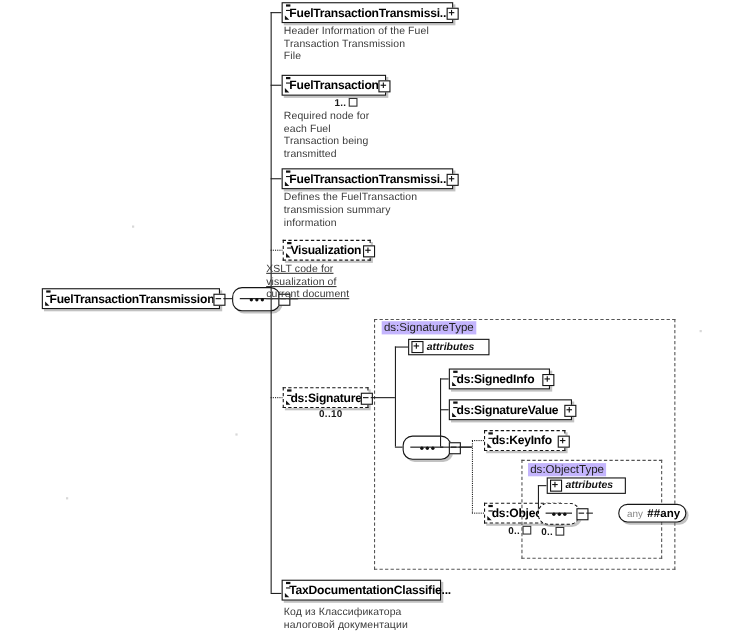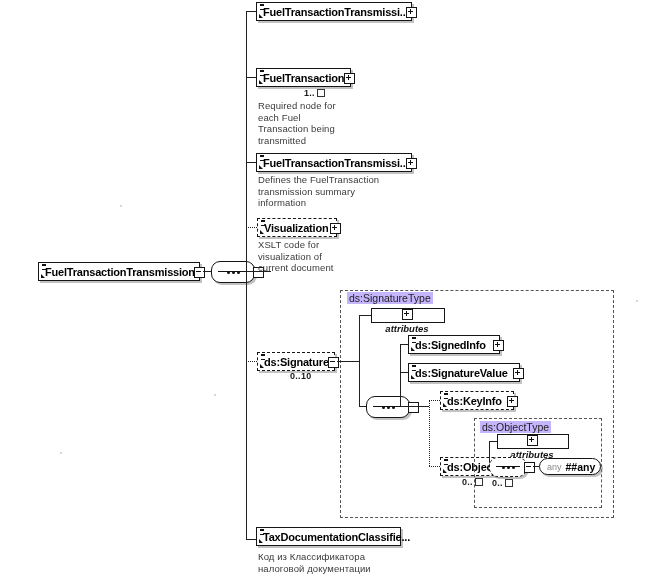--- a/index.html
+++ b/index.html
@@ -206,21 +206,20 @@
   .attrbox {
     position: absolute;
     box-sizing: border-box;
     border: 1px solid #151515;
     background: #fff;
     height: 15px;
     display: flex;
     align-items: center;
     padding: 0 4px 0 2px;
     gap: 3px;
-    flex-direction: column;
   }
   .attrbox .alabel {
     font-size: 9.5px;
     font-style: italic;
     font-weight: bold;
     color: #111;
   }
   .attrbox .expander { margin-left: 0; }
 
   
@@ -288,20 +287,23 @@
   <div class="line-h" style="left:262px; top:271px; width:9px;"></div>
 
   <div class="line-v" style="left:246px; top:11px; height:528px;"></div>
   <div class="line-h" style="left:246px; top:271px; width:25px;"></div>
 
   <div class="line-h" style="left:246px; top:11px; width:10px;"></div>
   <div class="node typemark" style="left:256px; top:2px; width:156px;">
     <span class="nlabel">FuelTransactionTransmissi...</span>
   </div>
   <div class="exp-out plus" style="left:406px; top:7px;"></div>
+  <div class="anno" style="left:258px; top:23px; width:160px;">Header Information of the Fuel
+Transaction Transmission
+File</div>
 
   <div class="line-h" style="left:246px; top:77px; width:10px;"></div>
   <div class="node typemark" style="left:256px; top:68px; width:95px;">
     <span class="nlabel">FuelTransaction</span>
   </div>
   <div class="exp-out plus" style="left:344px; top:73px;"></div>
   <div class="card" style="left:304px; top:88px;">
     <span>1..</span>
       <span class="inf"></span>
   </div>
@@ -317,21 +319,21 @@
   <div class="exp-out plus" style="left:406px; top:158px;"></div>
   <div class="anno" style="left:258px; top:174px; width:160px;">Defines the FuelTransaction
 transmission summary
 information</div>
 
   <div class="line-h dot" style="left:246px; top:227px; width:11px;"></div>
   <div class="node optional typemark" style="left:257px; top:218px; width:80px;">
     <span class="nlabel">Visualization</span>
   </div>
   <div class="exp-out plus" style="left:330px; top:223px;"></div>
-  <div class="anno" style="left:258px; top:239px; width:160px;">XSLT code for
+  <div class="anno" style="left:242px; top:239px; width:160px;text-decoration:underline;">XSLT code for
 visualization of
 current document</div>
 
   <div class="line-h dot" style="left:246px; top:361px; width:11px;"></div>
   <div class="node optional typemark" style="left:257px; top:352px; width:78px;">
     <span class="nlabel">ds:Signature</span>
   </div>
   <div class="exp-out" style="left:328px; top:357px;"></div>
   <div class="card" style="left:290px; top:371px;">0..10</div>
 
@@ -416,21 +418,21 @@
     <span class="dot3"></span>
     <span class="dot3"></span>
   </div>
   <div class="exp-out" style="left:524px; top:462px;"></div>
   <div class="card" style="left:492px; top:478px;">
     <span>0..</span>
       <span class="inf"></span>
   </div>
 
   <div class="line-h" style="left:533px; top:466px; width:6px;"></div>
-  <div class="anyel" style="left:539px; top:458px; width:62px;">
+  <div class="anyel" style="left:562px; top:458px; width:62px;">
     <span class="anyw">any</span>
     <span class="anyv">##any</span>
   </div>
 
   <div class="speck" style="left:120px; top:205px;"></div>
   <div class="speck" style="left:214px; top:394px;"></div>
   <div class="speck" style="left:636px; top:300px;"></div>
   <div class="speck" style="left:60px; top:452px;"></div>
 
 </div>

